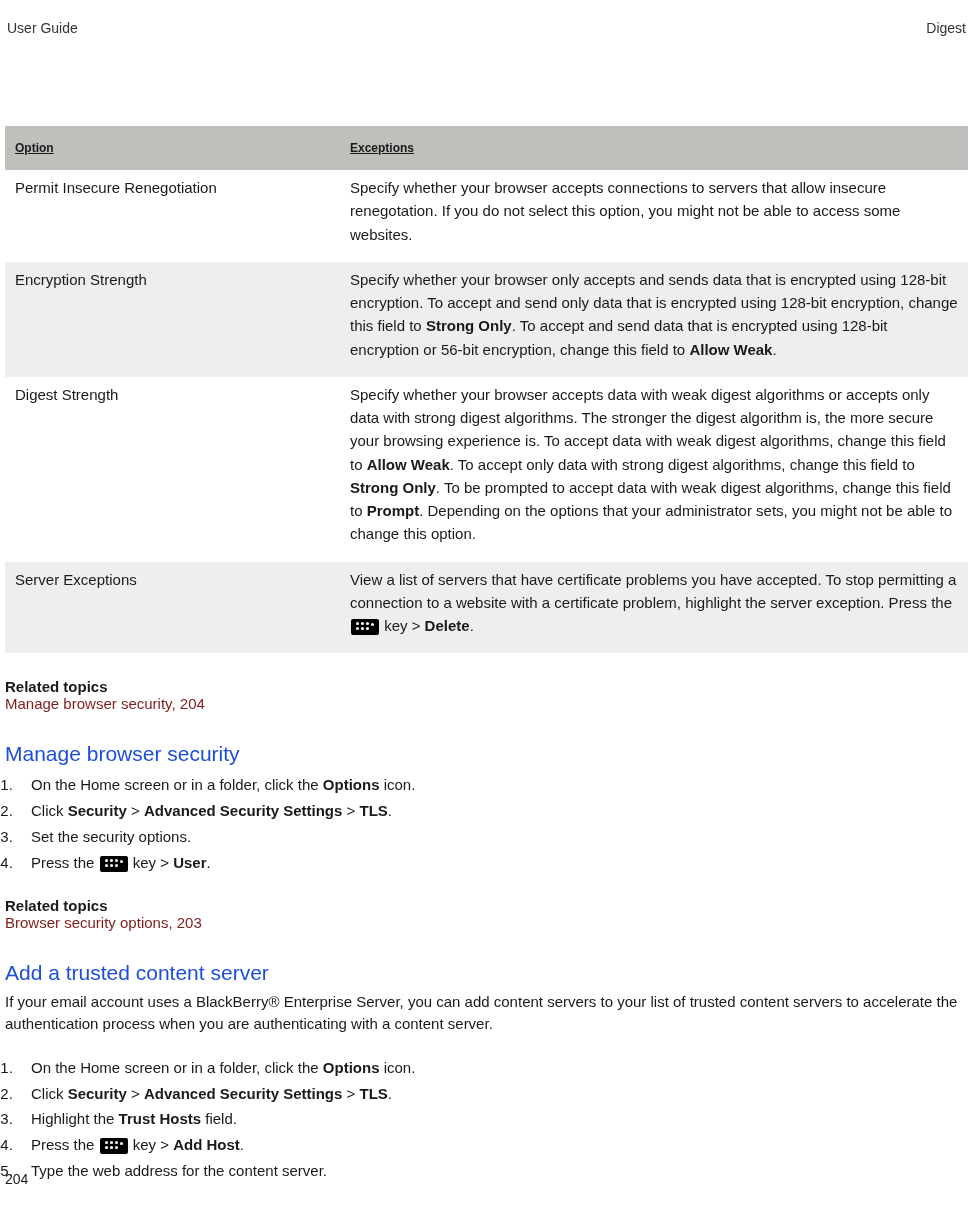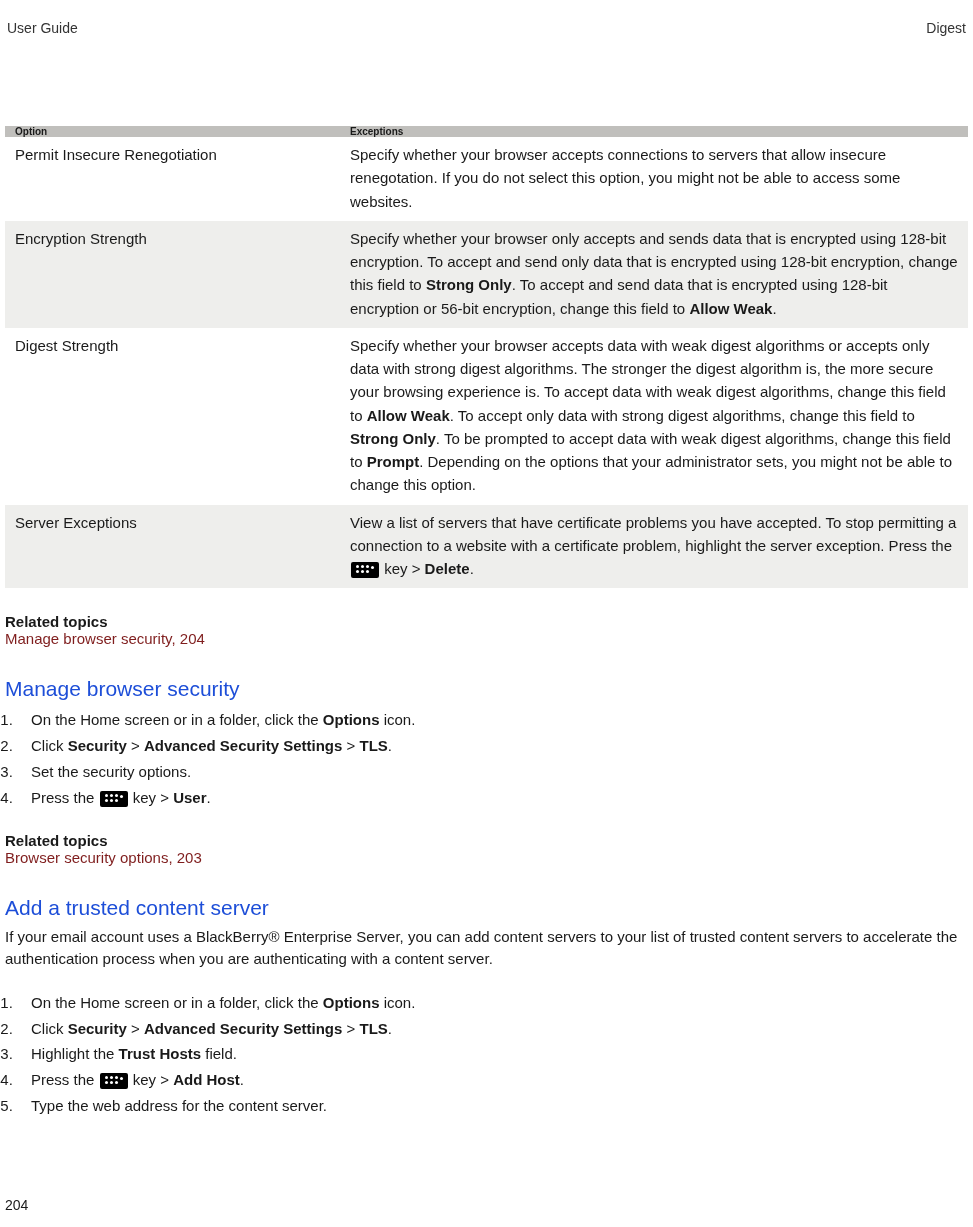--- a/index.html
+++ b/index.html
@@ -36,31 +36,32 @@
       width: 100%;
       border-collapse: collapse;
       margin-bottom: 25px;
       table-layout: fixed;
     }
 
     table.options th {
       background: #c0bfbc;
       text-align: left;
       font-weight: bold;
-      padding: 0 10px;
-      font-size: 10px;
+      padding: 15px 10px;
+      font-size: 12px;
       color: #1a1a1a;
+      text-decoration: underline;
     }
 
     table.options th:first-child {
       width: 335px;
     }
 
     table.options td {
-      padding: 6px 10px 8px 10px;
+      padding: 6px 10px 16px 10px;
       vertical-align: top;
       font-size: 15px;
       line-height: 1.55;
     }
 
     table.options tr:nth-child(even) td {
       background: #fff;
     }
 
     table.options tr:nth-child(odd) td {
@@ -110,21 +111,21 @@
     }
 
     p.intro {
       font-size: 15px;
       line-height: 1.45;
       margin-bottom: 20px;
     }
 
     .page-number {
       position: absolute;
-      bottom: 14px;
+      bottom: 40px;
       left: 5px;
       font-size: 14px;
     }
 
     .bb-icon {
       display: inline-block;
       width: 28px;
       height: 16px;
       background: #000;
       border-radius: 2px;

